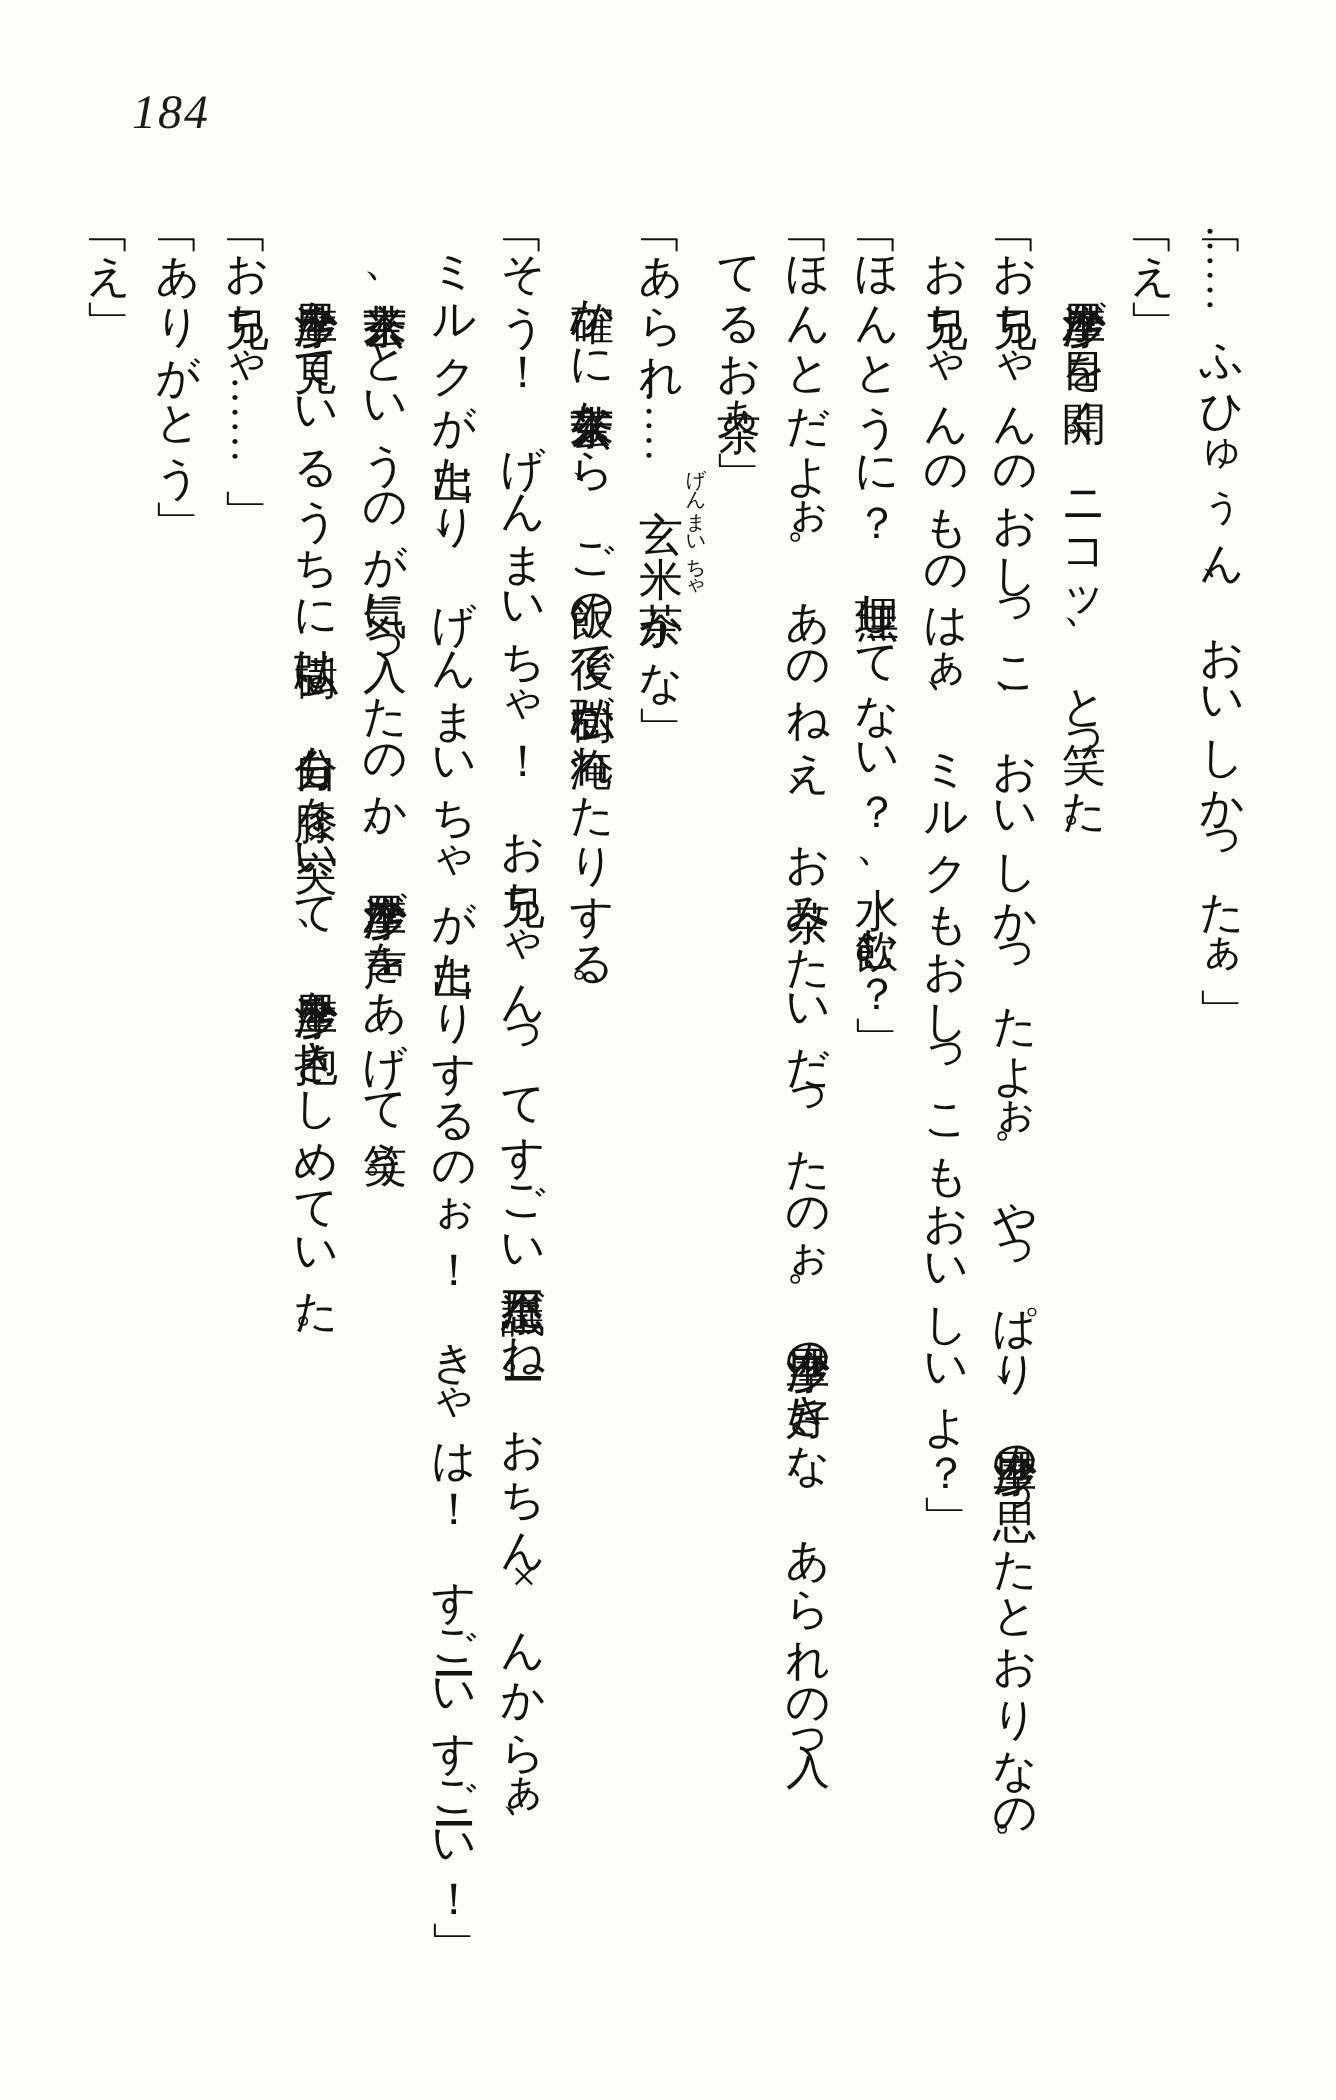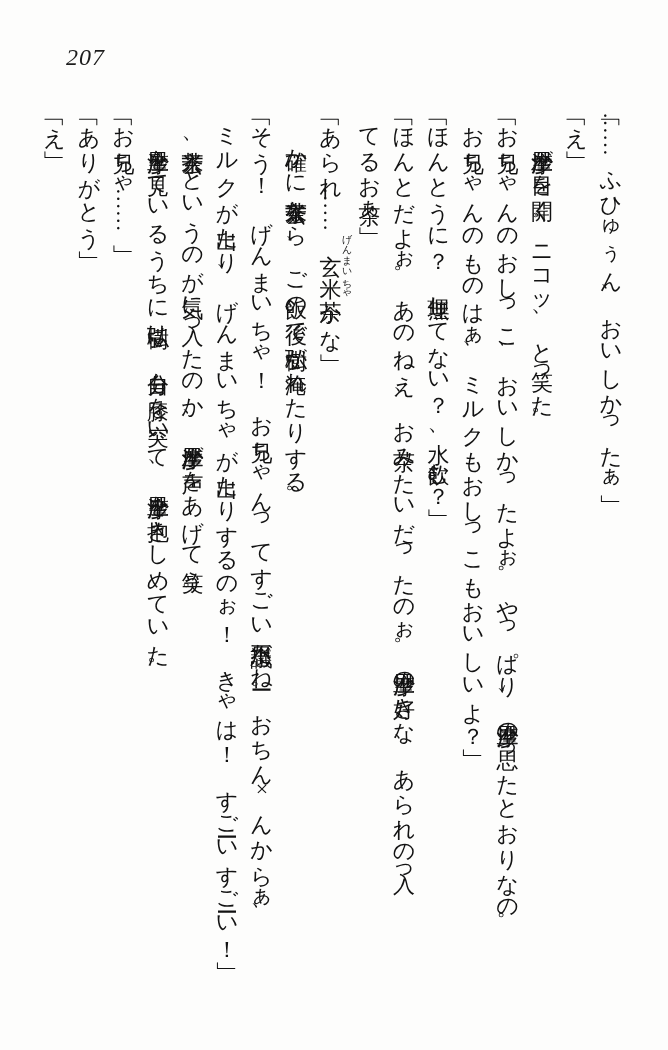--- a/index.html
+++ b/index.html
@@ -41,21 +41,21 @@
   }
   ruby rt {
     font-size: 10px;
     letter-spacing: 0;
     color: #121212;
   }
 </style>
 </head>
 <body>
 
-<div class="page-number">207</div>
+<div class="page-number">184</div>
 
 <div class="text-area">
   <p class="line">「……ふひゅぅん、おいしかったぁ」</p>
   <p class="line">「え」</p>
   <p class="line">　摩里沙が目を開く。ニコッ、と笑った。</p>
   <p class="line">「お兄ちゃんのおしっこ、おいしかったよぉ。やっぱり、摩里沙の思ったとおりなの。</p>
   <p class="line">お兄ちゃんのものはぁ、ミルクもおしっこもおいしいよ？」</p>
   <p class="line">「ほんとうに？　無理してない？　水、飲む？」</p>
   <p class="line">「ほんとだよぉ。あのねえ、お茶みたいだったのぉ。摩里沙の好きな、あられの入っ</p>
   <p class="line">てるお茶ぁ」</p>

